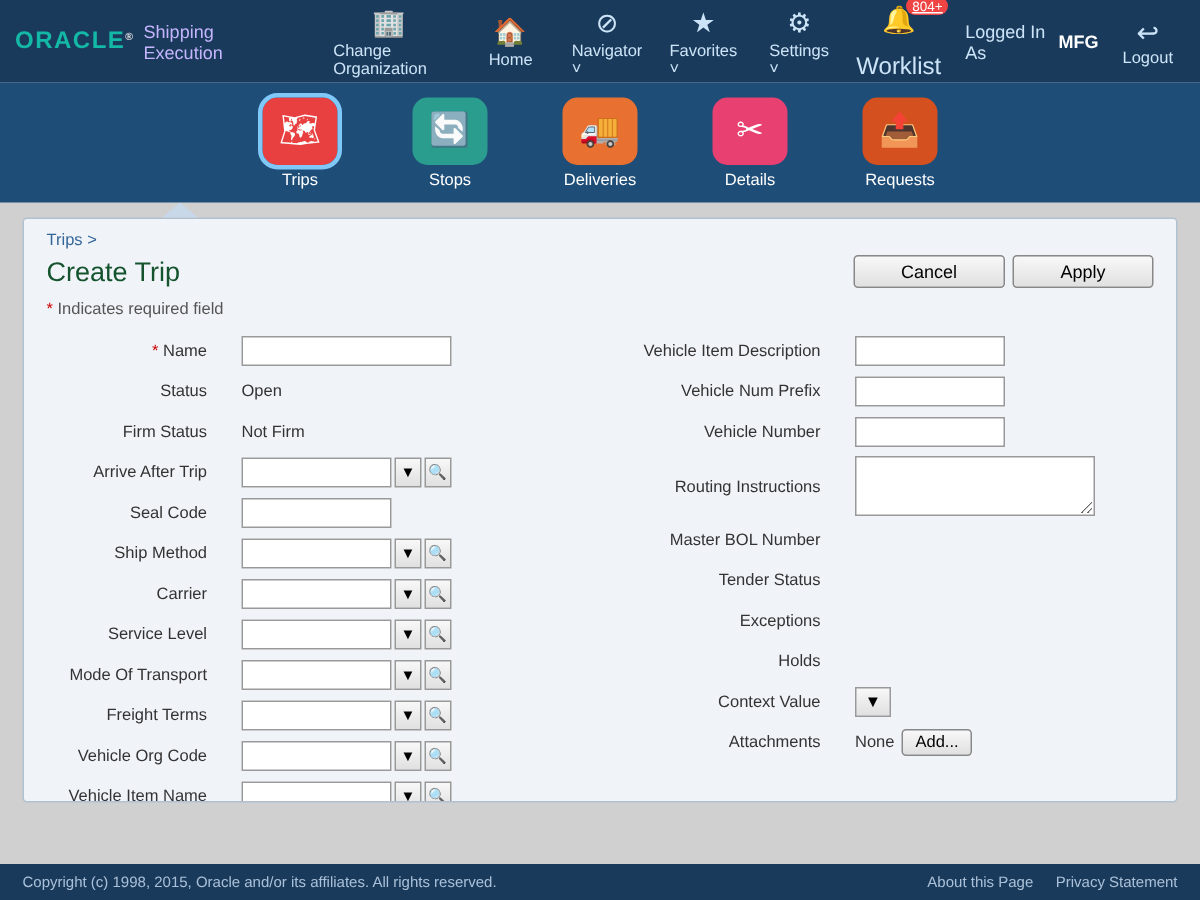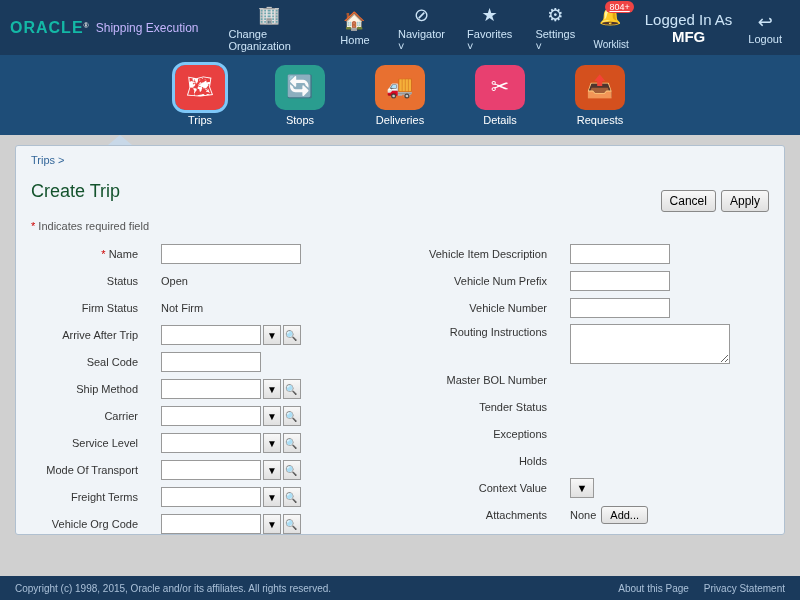--- a/index.html
+++ b/index.html
@@ -75,24 +75,24 @@
       font-size: 9px;
       padding: 1px 4px;
       border-radius: 8px;
       position: absolute;
       top: 0;
       right: 3px;
       text-decoration: underline;
     }
     .logged-in {
       display: flex;
-      flex-direction: column;
+      flex-direction: row;
       align-items: center;
       color: #cce4f7;
-      font-size: 15px;
+      font-size: 12px;
     }
     .logout-btn {
       display: flex;
       flex-direction: column;
       align-items: center;
       color: #cce4f7;
       font-size: 11px;
       cursor: pointer;
       padding: 4px 8px;
     }
@@ -172,27 +172,26 @@
     .page-title {
       font-size: 18px;
       font-weight: normal;
       color: #14532d;
     }
     .header-buttons {
       display: flex;
       gap: 5px;
     }
     .btn {
-      padding: 3px 8px;
+      padding: 3px 31px;
       font-size: 12px;
       border: 1px solid #888;
       border-radius: 3px;
       cursor: pointer;
       background: linear-gradient(to bottom, #f8f8f8, #e0e0e0);
-      margin-top: 20px;
     }
     .required-note {
       padding: 0 15px 6px;
       font-size: 11px;
       color: #555;
     }
     .required-star { color: #cc0000; }
 
     
     .form-body {
@@ -330,21 +329,21 @@
     </div>
     <div class="nav-item">
       <span class="nav-icon">⚙</span>
       <span>Settings ˅</span>
     </div>
   </div>
   <div class="nav-right">
     <div class="worklist-badge">
       <span style="font-size:18px">🔔</span>
       <span class="badge">804+</span>
-      <span style="font-size:10px;color:#cce4f7;margin-top:12px">Worklist</span>
+      <span style="font-size:16px;color:#cce4f7;margin-top:12px">Worklist</span>
     </div>
     <div class="logged-in">
       <span>Logged In As</span>
       <span style="font-weight:bold;color:white">MFG</span>
     </div>
     <div class="logout-btn">
       <span style="font-size:18px">↩</span>
       <span>Logout</span>
     </div>
   </div>
@@ -509,21 +508,21 @@
       <div class="form-row">
         <label class="form-label" style="width:160px;min-width:160px">Vehicle Num Prefix</label>
         <input class="form-input form-input-medium" type="text" style="">
       </div>
 
       <div class="form-row">
         <label class="form-label" style="width:160px;min-width:160px">Vehicle Number</label>
         <input class="form-input form-input-medium" type="text" style="">
       </div>
 
-      <div class="form-row" style="align-items:flex-start;margin-top:1px">
+      <div class="form-row" style="align-items:center;margin-top:1px">
         <label class="form-label" style="width:160px;min-width:160px;padding-top:2px">Routing Instructions</label>
         <textarea class="textarea-input" style=""></textarea>
       </div>
 
       <div class="form-row">
         <label class="form-label" style="width:160px;min-width:160px">Master BOL Number</label>
         <span class="form-value-text"></span>
       </div>
 
       <div class="form-row">

